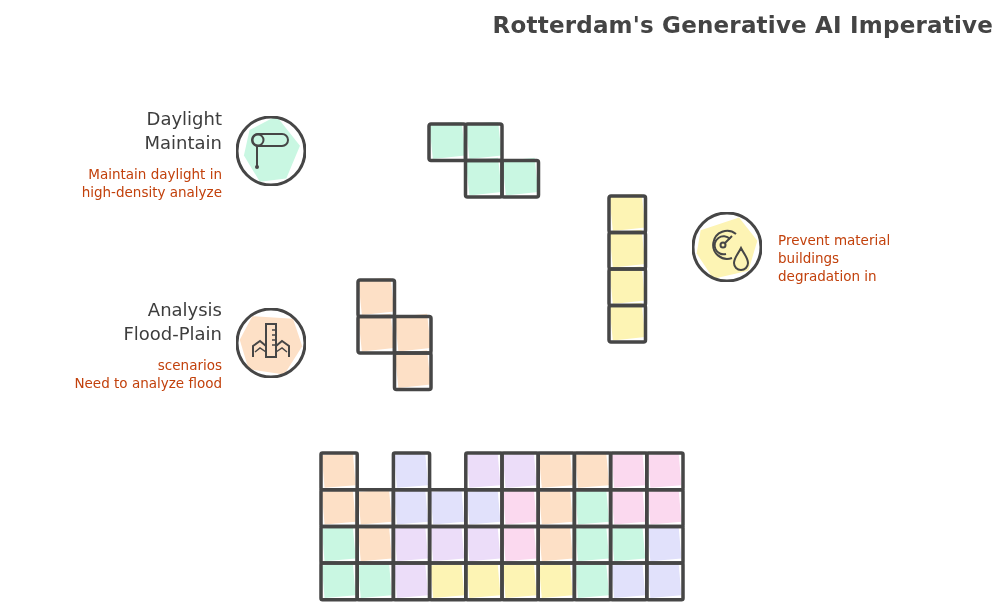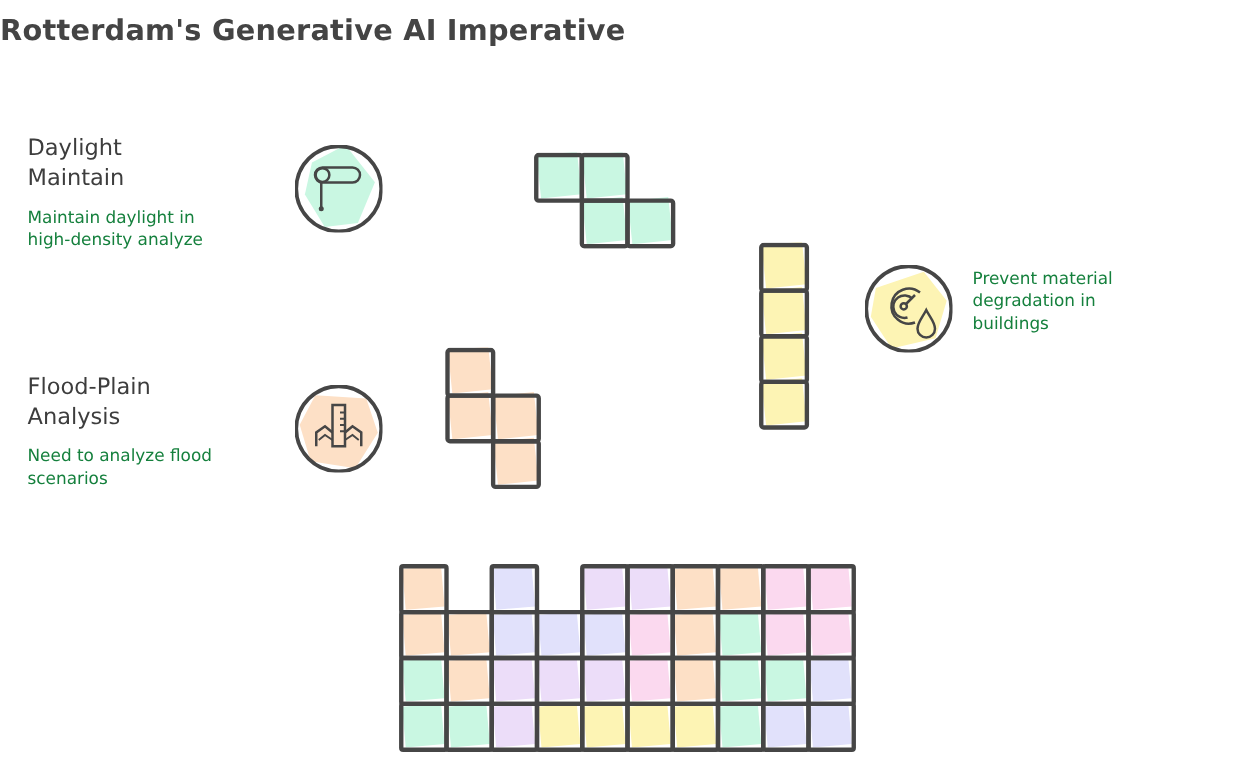--- a/index.html
+++ b/index.html
@@ -1,23 +1,23 @@
 <!DOCTYPE html>
 <html><head>
   <meta charset="utf-8">
   <style>
     html, body { margin: 0; padding: 0; background: #ffffff; }
     body { width: 993px; height: 610px; position: relative; overflow: hidden;
            font-family: "DejaVu Sans", sans-serif; color: #3d3d3d; }
-    .title { position: absolute; top: 12px; left: 0; width: 993px; text-align: left;
+    .title { position: absolute; top: 12px; left: 0; width: 993px; text-align: right;
              font-size: 23px; font-weight: bold; color: #444; letter-spacing: 0.2px; }
     .label-block { position: absolute; }
     .label-title { font-size: 18px; line-height: 24px; color: #3d3d3d; }
-    .label-desc { font-size: 13.5px; line-height: 18px; color: #15803d; margin-top: 8px; }
-    .right-align { }
+    .label-desc { font-size: 13.5px; line-height: 18px; color: #c2410c; margin-top: 8px; }
+    .right-align { text-align: right; }
     .icon-circle { position: absolute; width: 70px; height: 70px; }
     .icon-circle svg { width: 70px; height: 70px; display: block; }
     .piece { position: absolute; }
   </style>
 </head>
 <body>
 
 <div class="title">Rotterdam's Generative AI Imperative</div>
 
 <div class="label-block right-align" style="right:771px; top:107px; width:200px;">
@@ -33,25 +33,25 @@
     <polygon points="22,8 52,4 64,40 40,66 14,60 8,30" fill="#c9f7e2" transform="rotate(-20 35 35)"></polygon>
     <circle cx="35" cy="35" r="34" fill="none" stroke="#464646" stroke-width="3"></circle>
     <rect x="16" y="18" width="36" height="12" rx="6" fill="none" stroke="#464646" stroke-width="2"></rect>
     <circle cx="22" cy="24" r="5.5" fill="none" stroke="#464646" stroke-width="2"></circle>
     <line x1="21" y1="30" x2="21" y2="51" stroke="#464646" stroke-width="2"></line>
     <circle cx="21" cy="51" r="2" fill="#464646"></circle>
   </svg>
 </div>
 
 <div class="label-block right-align" style="right:771px; top:298px; width:200px;">
+  <div class="label-title">Analysis</div>
   <div class="label-title">Flood-Plain</div>
-  <div class="label-title">Analysis</div>
   <div class="label-desc" style="margin-top:10px">
+    <div>scenarios</div>
     <div>Need to analyze flood</div>
-    <div>scenarios</div>
   </div>
 </div>
 <div class="icon-circle" style="left:236px; top:308px;">
   <svg viewBox="0 0 70 70">
     <polygon points="10,14 50,6 66,30 56,62 20,66 4,40" fill="#fde0c6" transform="rotate(15 35 35)"></polygon>
     <circle cx="35" cy="35" r="34" fill="none" stroke="#464646" stroke-width="3"></circle>
     <rect x="30" y="16" width="10" height="33" fill="none" stroke="#464646" stroke-width="2"></rect>
     <line x1="36" y1="22" x2="40" y2="22" stroke="#464646" stroke-width="1.5"></line>
     <line x1="36" y1="27" x2="40" y2="27" stroke="#464646" stroke-width="1.5"></line>
     <line x1="36" y1="32" x2="40" y2="32" stroke="#464646" stroke-width="1.5"></line>
@@ -68,24 +68,24 @@
     <polygon points="12,14 52,8 66,34 52,62 16,64 4,36" fill="#fdf4b4" transform="rotate(-10 35 35)"></polygon>
     <circle cx="35" cy="35" r="34" fill="none" stroke="#464646" stroke-width="3"></circle>
     <path d="M44,22 A14,14 0 1 0 40,46" fill="none" stroke="#464646" stroke-width="2"></path>
     <path d="M38,27 A9,9 0 1 0 34,42" fill="none" stroke="#464646" stroke-width="2"></path>
     <circle cx="31" cy="33" r="2.5" fill="none" stroke="#464646" stroke-width="2"></circle>
     <line x1="33" y1="31" x2="40" y2="24" stroke="#464646" stroke-width="2"></line>
     <path d="M49,36 C46,42 42,46 42,51 A7,7 0 0 0 56,51 C56,46 52,42 49,36 Z" fill="none" stroke="#464646" stroke-width="2"></path>
   </svg>
 </div>
 <div class="label-block" style="left:778px; top:202px; width:200px;">
-  <div class="label-desc" style="margin-top:12px">
+  <div class="label-desc" style="margin-top:29px">
     <div>Prevent material</div>
+    <div>buildings</div>
     <div>degradation in</div>
-    <div>buildings</div>
   </div>
 </div>
 
 <div id="piece-0" class="piece" style="left:427px; top:122px;"><svg width="113.5" height="77" xmlns="http://www.w3.org/2000/svg">
       <rect x="4" y="1" width="32.5" height="34.5" fill="#c9f7e2" transform="rotate(-6 18.25 18.25)"></rect>
       <rect x="40.5" y="1" width="32.5" height="34.5" fill="#c9f7e2" transform="rotate(-6 54.75 18.25)"></rect>
       <rect x="40.5" y="37.5" width="32.5" height="34.5" fill="#c9f7e2" transform="rotate(-6 54.75 54.75)"></rect>
       <rect x="77" y="37.5" width="32.5" height="34.5" fill="#c9f7e2" transform="rotate(-6 91.25 54.75)"></rect>
       <rect x="2" y="2" width="36.5" height="36.5" fill="none" stroke="#464646" stroke-width="3.5" rx="2"></rect>
       <rect x="38.5" y="2" width="36.5" height="36.5" fill="none" stroke="#464646" stroke-width="3.5" rx="2"></rect>

